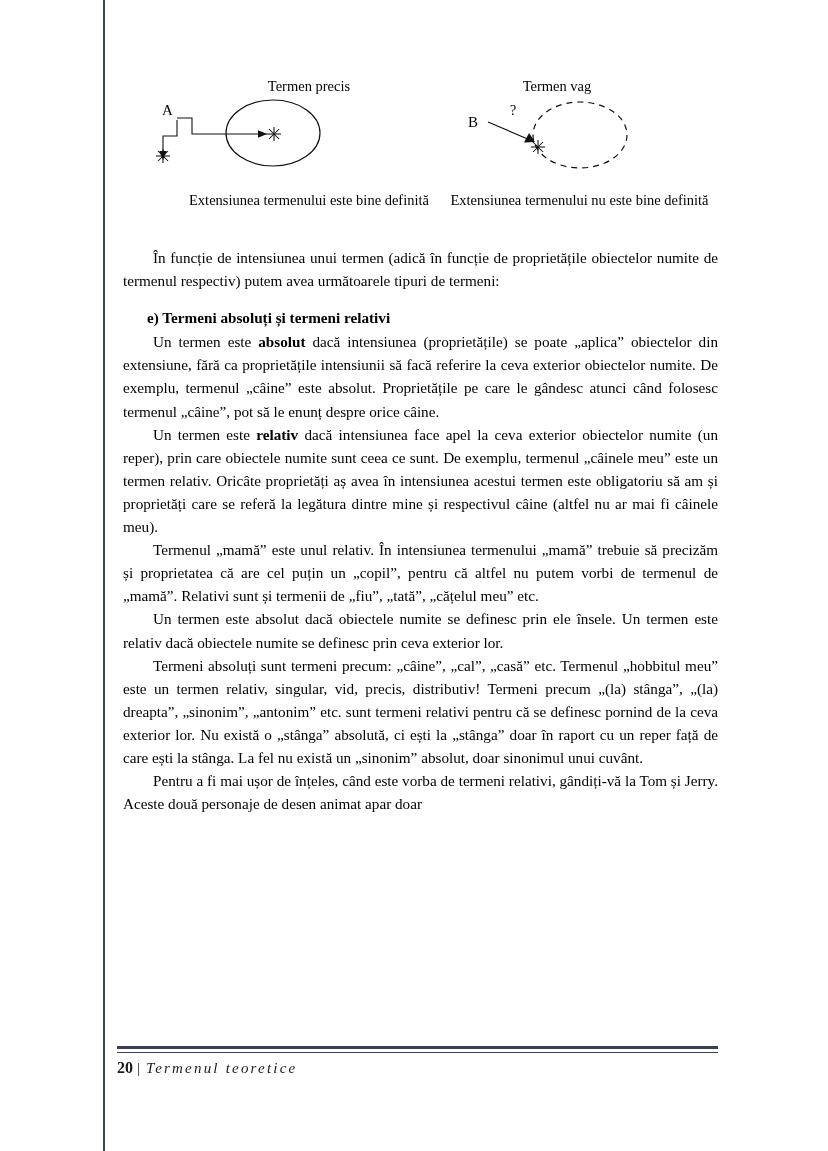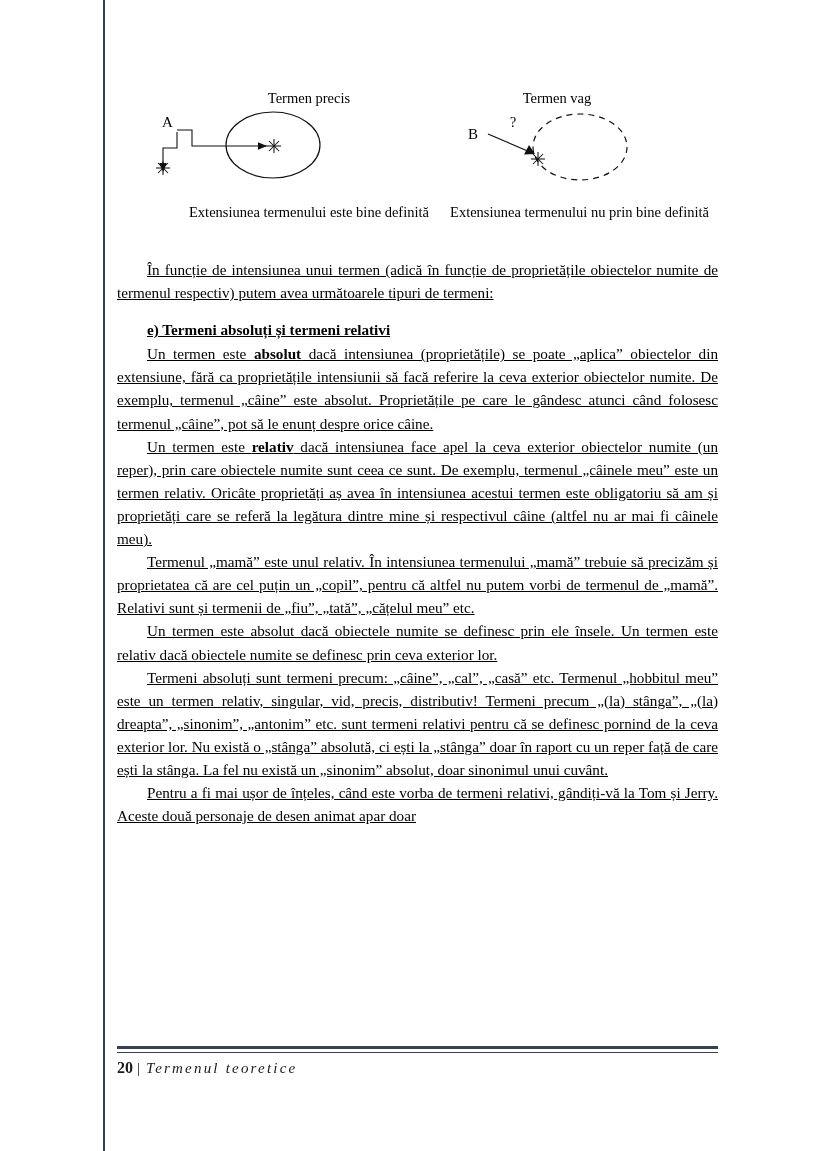--- a/index.html
+++ b/index.html
@@ -27,23 +27,22 @@
     position: absolute;
     left: 103px;
     top: 0px;
     width: 2px;
     height: 1151px;
     background: #3a3f54;
   }
   .content {
     position: absolute;
     left: 117px;
-    top: 90px;
-    width: 601px;
-    text-decoration: underline;
+    top: 78px;
+    width: 601px;
   }
 
   
   .figure {
     position: relative;
     width: 601px;
     height: 150px;
     margin-bottom: 18px;
   }
   .fig-caption-top {
@@ -69,21 +68,21 @@
   }
 
   
   p {
     margin: 0 0 0 0;
     font-size: 15.2px;
     line-height: 1.52;
     text-align: justify;
     text-justify: inter-word;
   }
-  p.indent { text-indent: 30px; }
+  p.indent { text-indent: 30px; margin-left: 6px; }
   p.heading {
     font-weight: bold;
     text-indent: 30px;
     margin-top: 14px;
     margin-bottom: 1px;
   }
   b { font-weight: bold; }
 
   
   .footer-rule-thick {
@@ -173,21 +172,21 @@
         <g stroke="#111" stroke-width="1.05">
           <line x1="414" y1="69" x2="428" y2="69"></line>
           <line x1="421" y1="62" x2="421" y2="76"></line>
           <line x1="416" y1="64" x2="426" y2="74"></line>
           <line x1="426" y1="64" x2="416" y2="74"></line>
         </g>
       </svg>
 
       <div class="fig-caption-bottom" style="left:30px; top:113px; width:324px;">Extensiunea termenului este bine definită</div>
 
-      <div class="fig-caption-bottom" style="left:320px; top:113px; width:285px;">Extensiunea termenului nu prin bine definită</div>
+      <div class="fig-caption-bottom" style="left:320px; top:113px; width:285px;">Extensiunea termenului nu este bine definită</div>
     </div>
 
     <p class="indent">În funcție de intensiunea unui termen (adică în funcție de proprietățile obiectelor numite de termenul respectiv) putem avea următoarele tipuri de termeni:</p>
 
     <p class="heading">e) Termeni absoluți și termeni relativi</p>
 
     <p class="indent"><span>Un termen este </span><b>absolut</b><span> dacă intensiunea (proprietățile) se poate „aplica” obiectelor din extensiune, fără ca proprietățile intensiunii să facă referire la ceva exterior obiectelor numite. De exemplu, termenul „câine” este absolut. Proprietățile pe care le gândesc atunci când folosesc termenul „câine”, pot să le enunț despre orice câine.</span></p>
 
     <p class="indent"><span>Un termen este </span><b>relativ</b><span> dacă intensiunea face apel la ceva exterior obiectelor numite (un reper), prin care obiectele numite sunt ceea ce sunt. De exemplu, termenul „câinele meu” este un termen relativ. Oricâte proprietăți aș avea în intensiunea acestui termen este obligatoriu să am și proprietăți care se referă la legătura dintre mine și respectivul câine (altfel nu ar mai fi câinele meu).</span></p>
 

